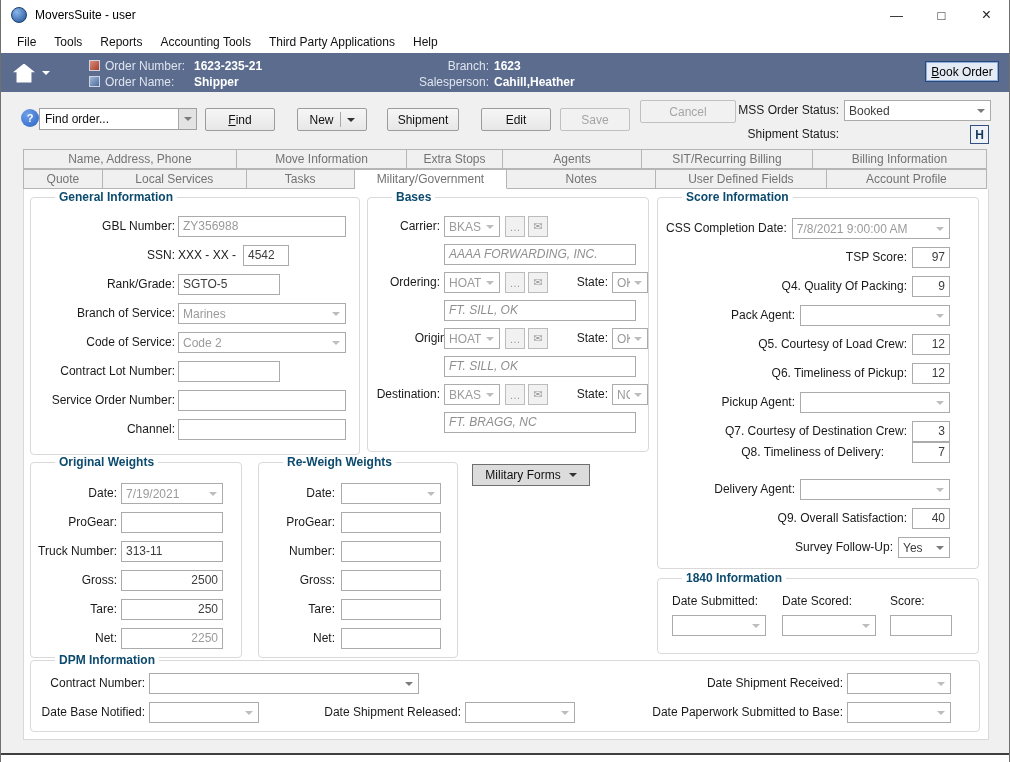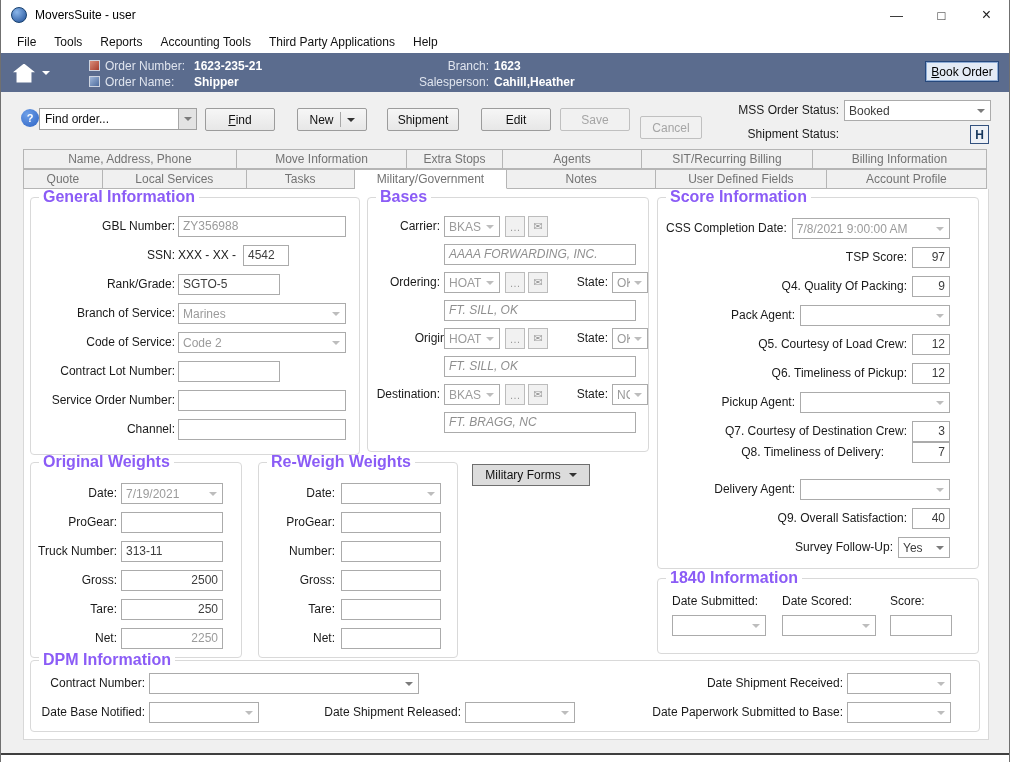--- a/index.html
+++ b/index.html
@@ -60,21 +60,21 @@
   .tabrow1 { top:149px; } .tabrow2 { top:169px; }
   .tab { display:flex; align-items:center; justify-content:center; padding:0 6px; background:#f0f0f0;
          border:1px solid #b5b5b5; border-left:none; font-size:12px; white-space:nowrap; overflow:hidden; color:#737373; }
   .tab:first-child { border-left:1px solid #b5b5b5; }
   .tab.active { background:#ffffff; border-bottom-color:#ffffff; }
 
   
   .content { position:absolute; left:22px; top:189px; width:966px; height:551px; background:#ffffff;
              border-left:1px solid #d8d8d8; border-right:1px solid #d8d8d8; border-bottom:1px solid #d8d8d8; }
   .gb { position:absolute; border:1px solid #d9d9d9; border-radius:4px; }
-  .gbt { position:absolute; top:-8px; left:8px; background:#fff; padding:0 4px; font-weight:bold; font-size:16px; line-height:14px; color:#8b5cf6; white-space:nowrap; }
+  .gbt { position:absolute; top:-8px; left:24px; background:#fff; padding:0 4px; font-weight:bold; font-size:12px; line-height:14px; color:#0c4a6e; white-space:nowrap; }
 
   .tb { position:absolute; background:#fff; border:1px solid #ababab; height:21px; line-height:19px; padding:0 4px;
         font-size:12px; color:#3d3d3d; white-space:nowrap; overflow:hidden; }
   .tb.num { text-align:right; }
   .tb.gray { color:#9b9b9b; }
   .tb.ro { font-style:italic; color:#8f8f8f; }
   .dd { position:absolute; display:flex; align-items:center; background:#fff; border:1px solid #ababab; height:21px;
         padding:0 5px 0 4px; font-size:12px; color:#3d3d3d; }
   .dd .dd-text { flex:1; white-space:nowrap; overflow:hidden; }
   .dd .caret { margin-left:4px; }
@@ -165,21 +165,21 @@
     </div>
     <div class="btn" style="left:386px; top:16px; width:72px;">
       <span>Shipment</span>
     </div>
     <div class="btn" style="left:480px; top:16px; width:70px;">
       <span>Edit</span>
     </div>
     <div class="btn disabled" style="left:559px; top:16px; width:70px;">
       <span>Save</span>
     </div>
-    <div class="btn disabled" style="left:639px; top:24px; width:62px;">
+    <div class="btn disabled" style="left:639px; top:8px; width:96px;">
       <span>Cancel</span>
     </div>
     <div class="lbl r abs" style="left:690px; top:8px; width:148px;">MSS Order Status:</div>
     <div class="dd" style="left:843px; top:8px; width:147px;">
       <span class="dd-text">Booked</span>
         <span class="caret"></span>
     </div>
     <div class="lbl r abs" style="left:690px; top:32px; width:148px;">Shipment Status:</div>
     <div class="h-btn">H</div>
   </div>

